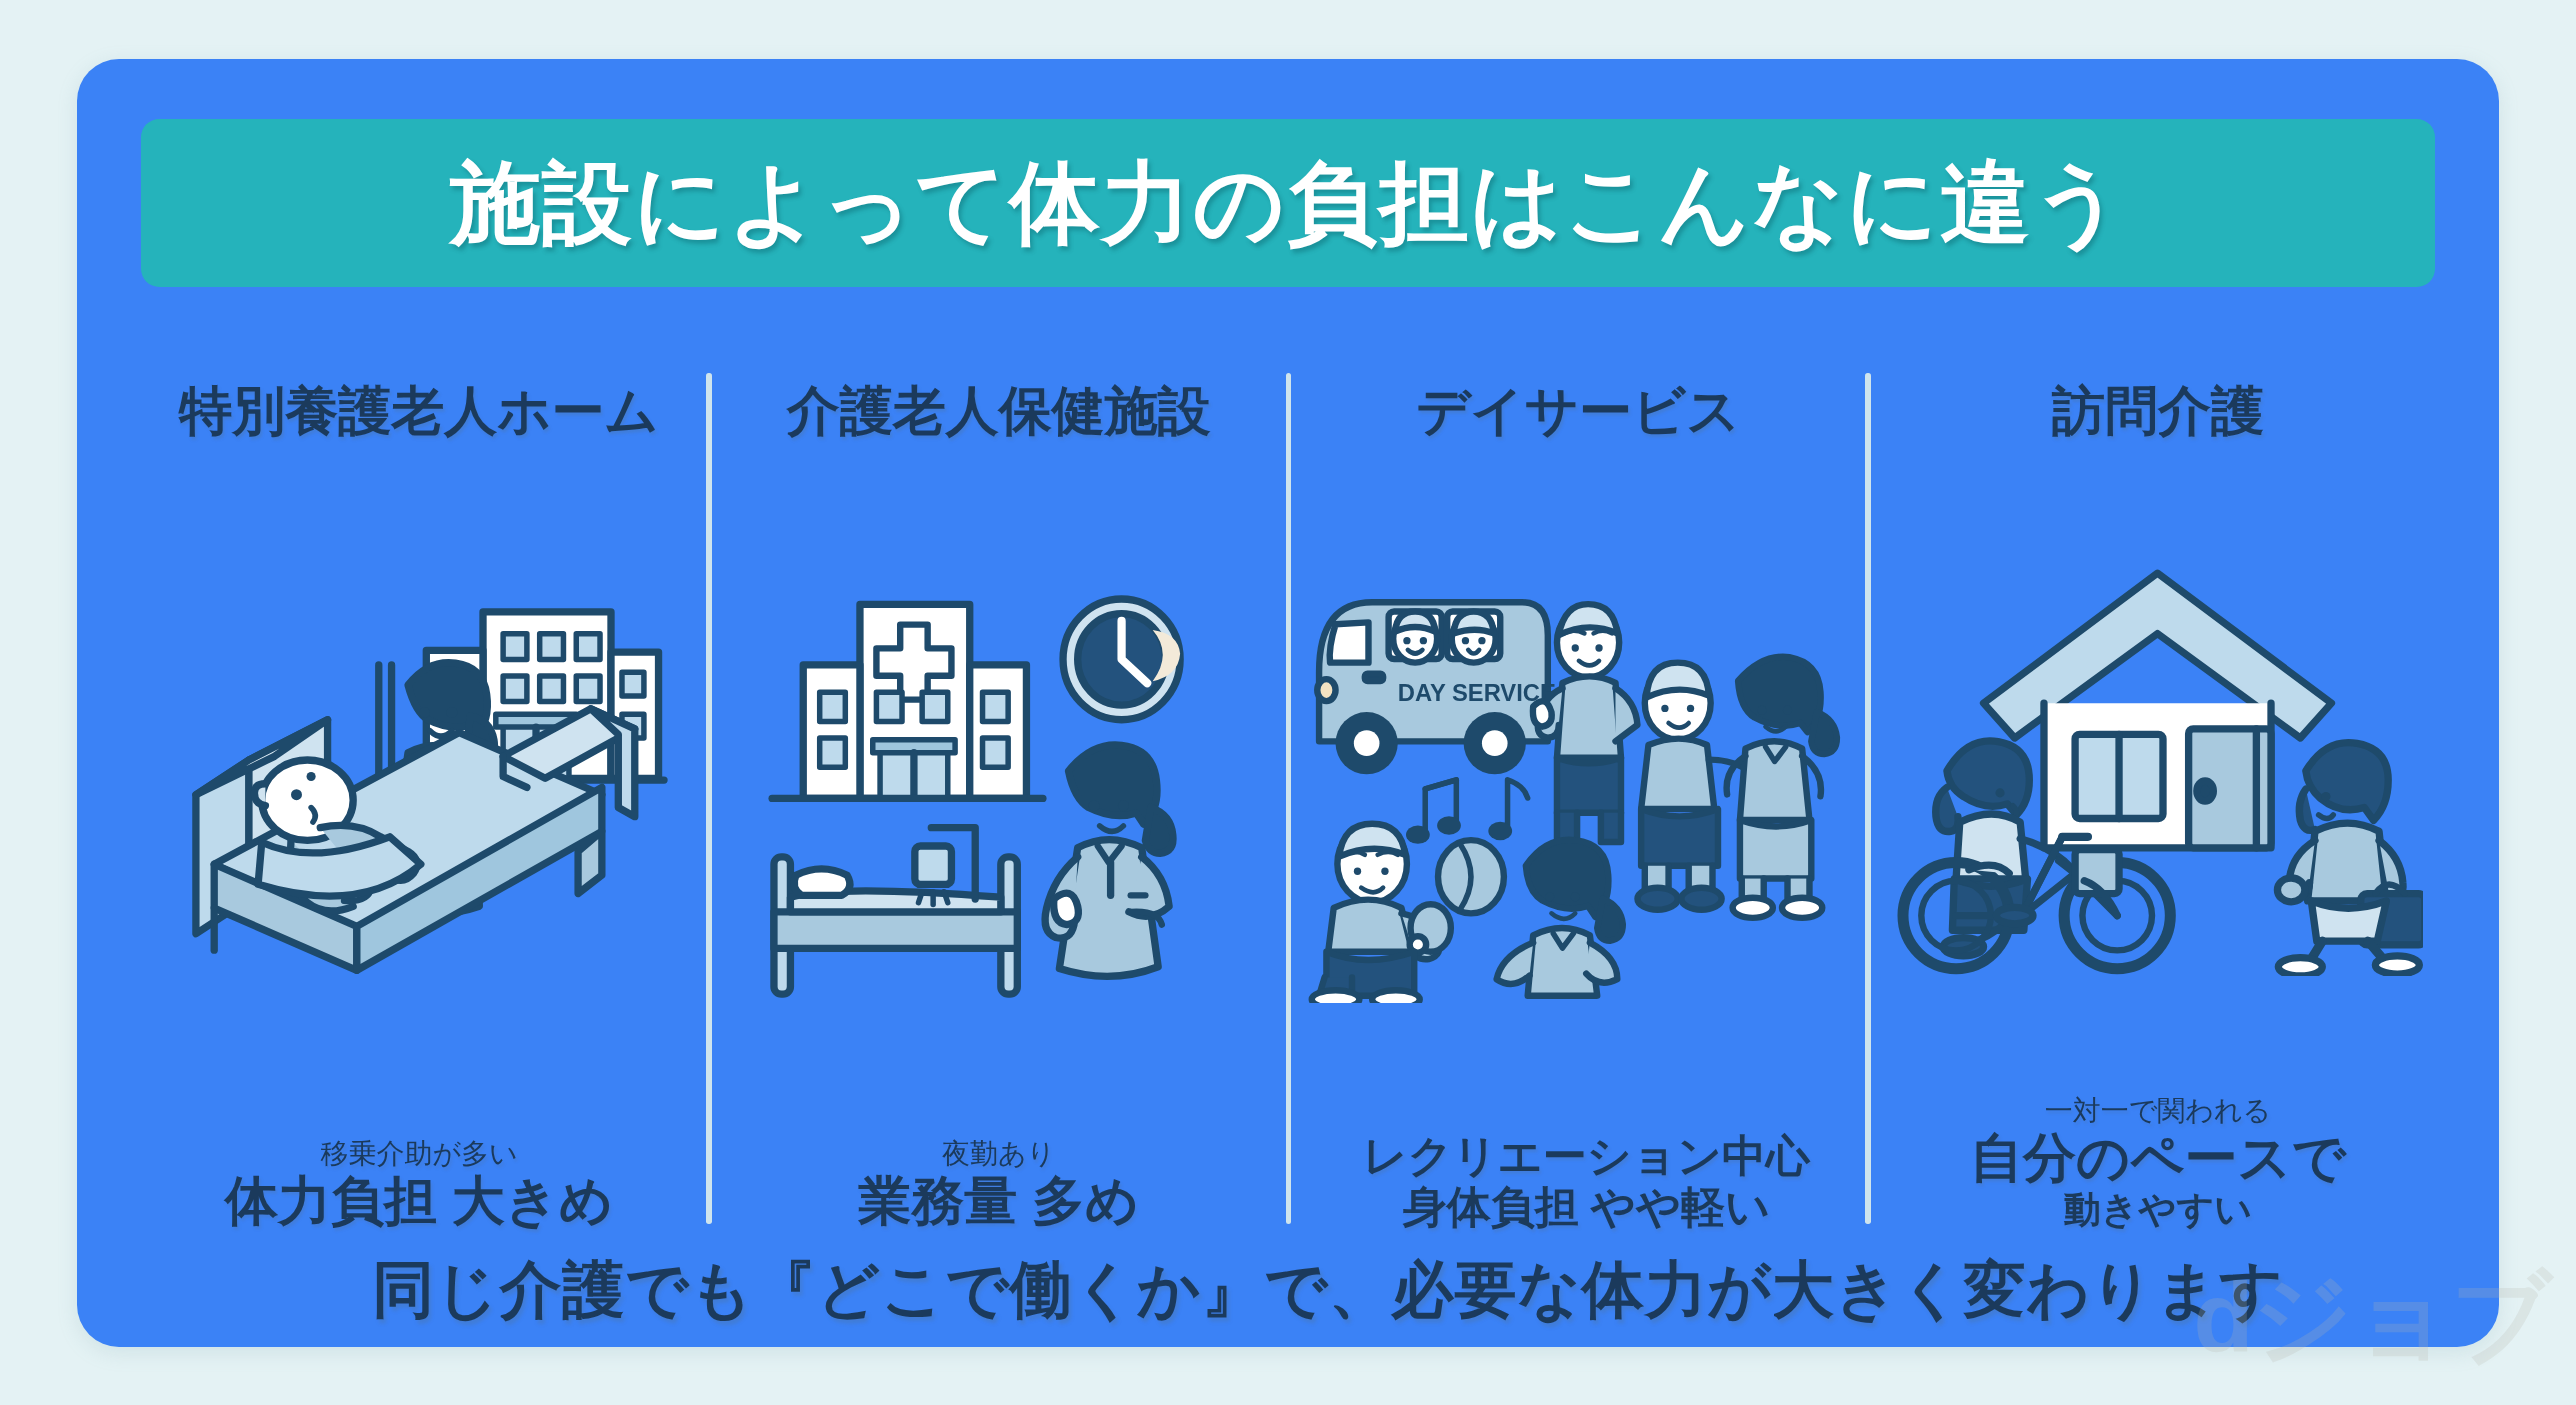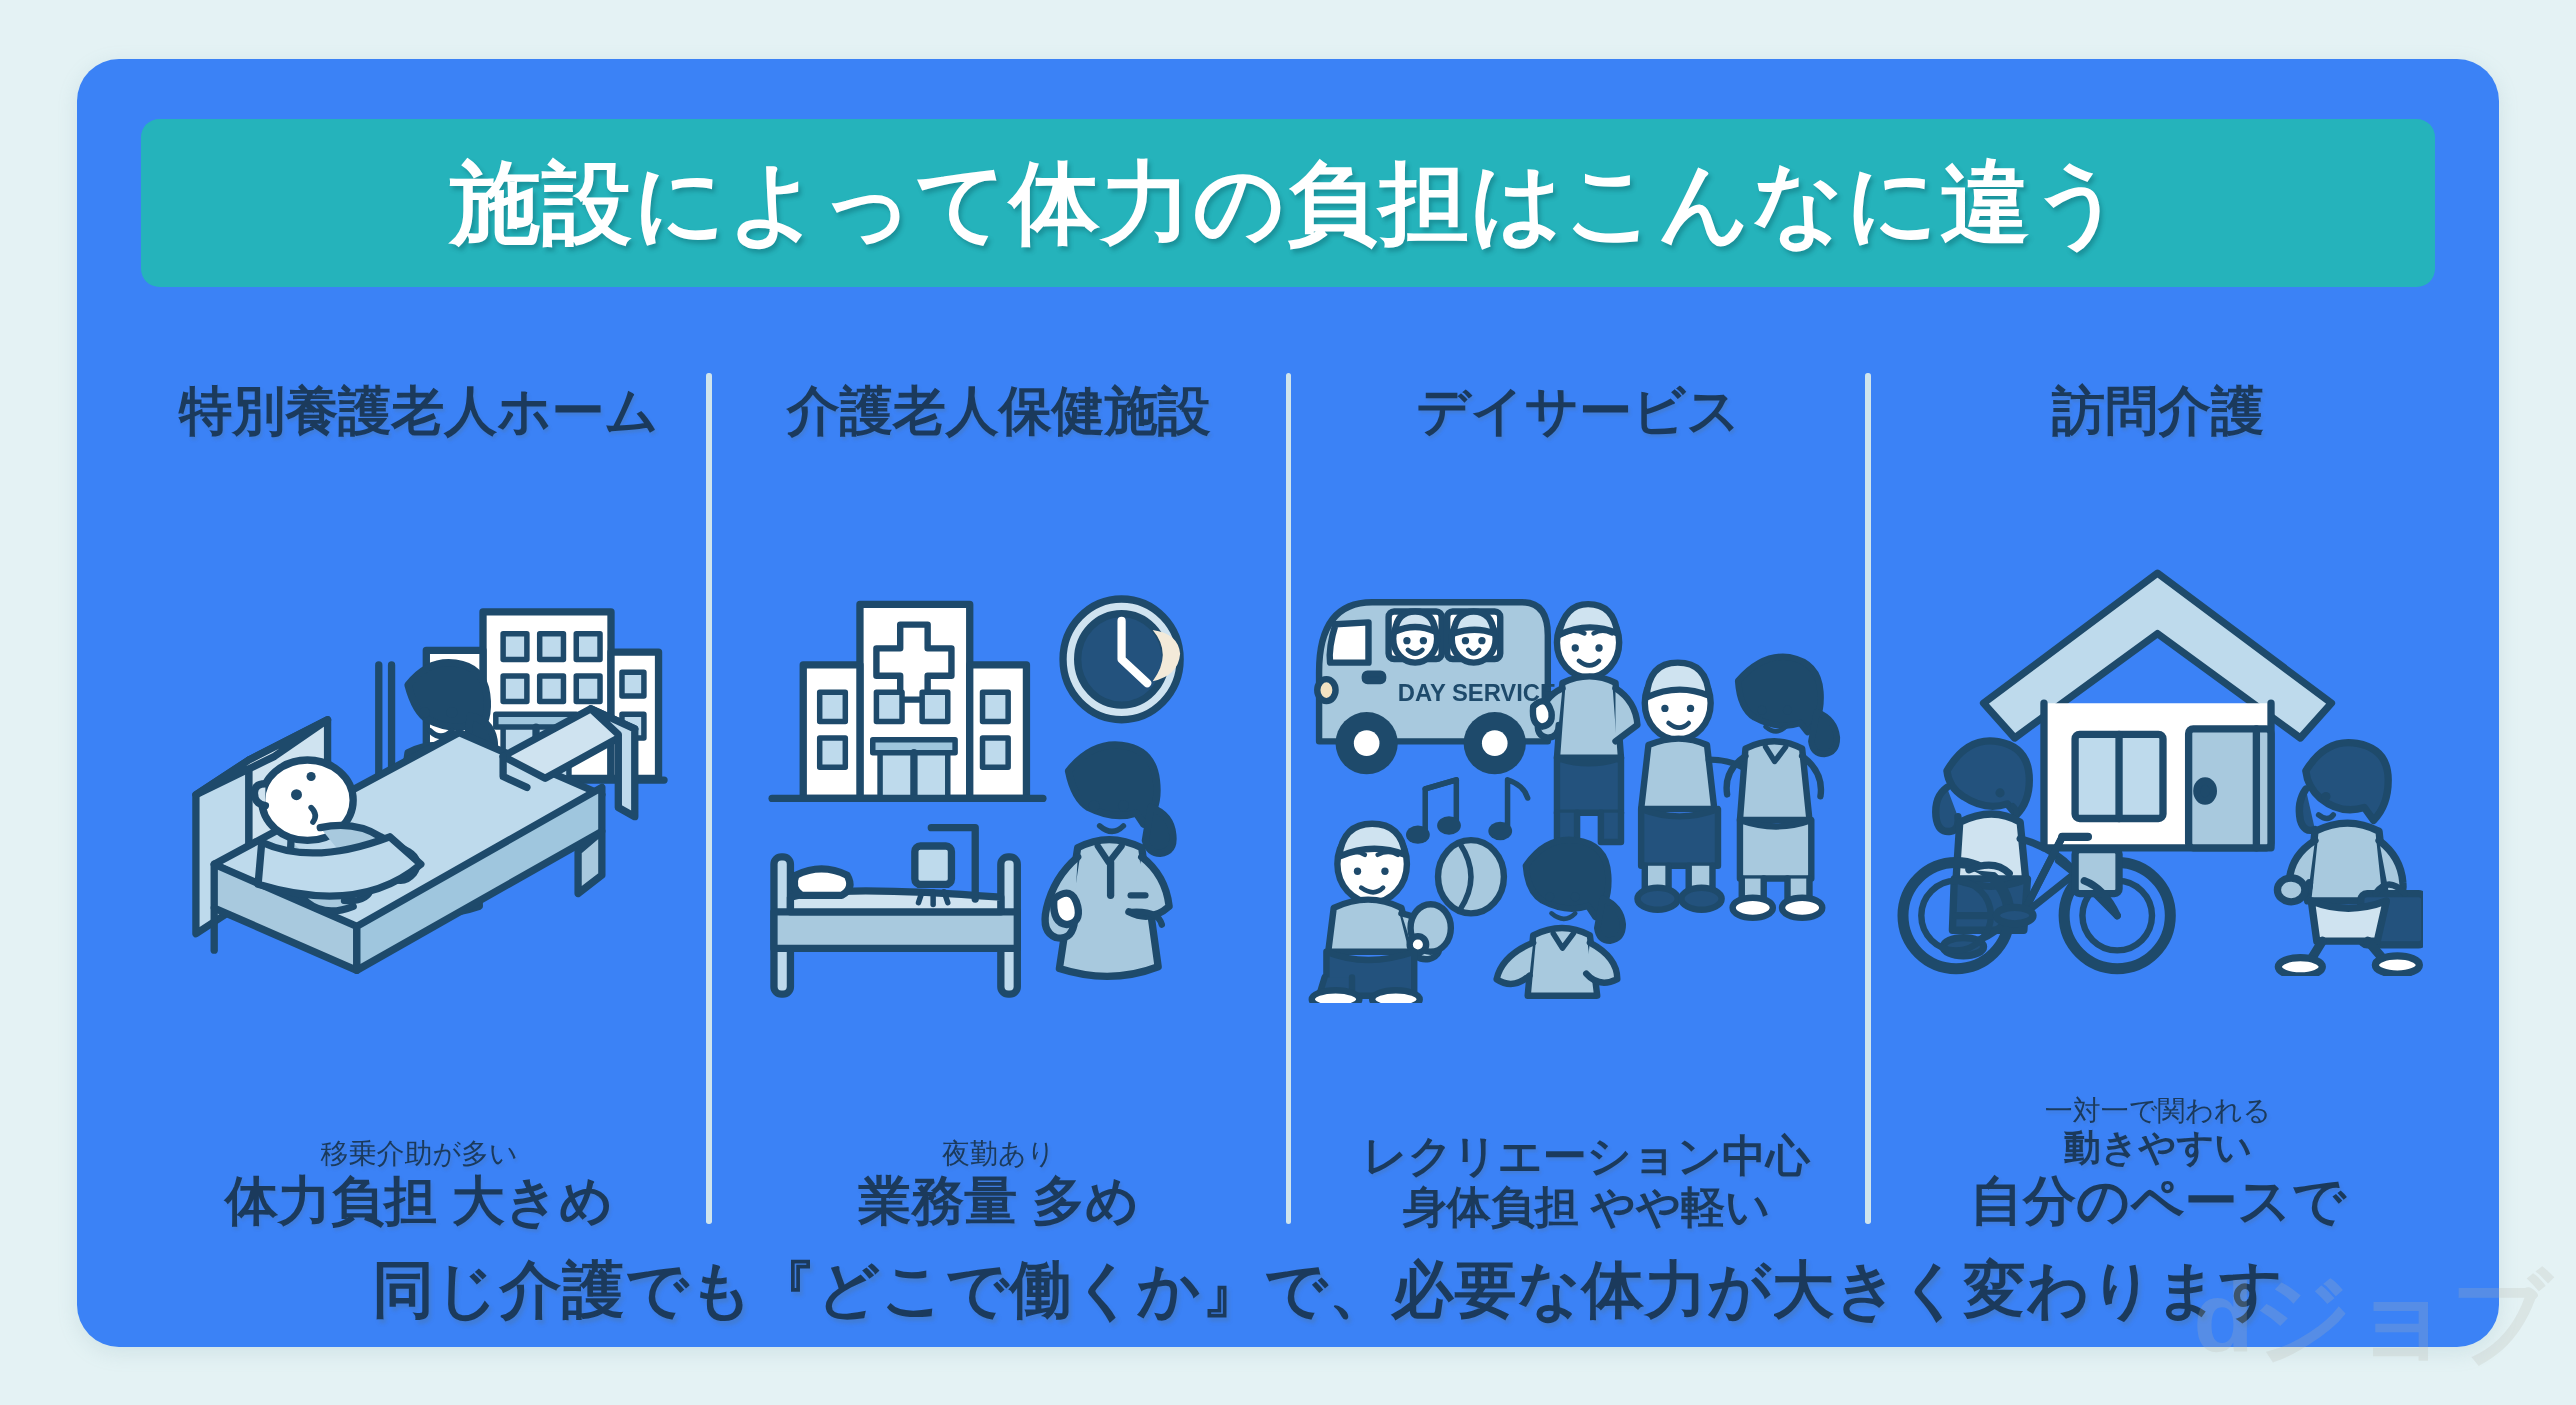--- a/index.html
+++ b/index.html
@@ -455,22 +455,22 @@
             <path d="M458 368 q40 16 82 0 l-10 44 l-66 0z" fill="#cfe3f0"></path>
             <path d="M470 412 l-16 26" stroke-width="10"></path>
             <path d="M520 412 l22 26" stroke-width="10"></path>
             <ellipse cx="446" cy="440" rx="24" ry="10" fill="#ffffff"></ellipse>
             <ellipse cx="552" cy="438" rx="24" ry="10" fill="#ffffff"></ellipse>
           </g>
         </svg>
       </div>
       <div class="caption">
         <span class="cap-line cap-sm">一対一で関われる</span>
+        <span class="cap-line cap-lg">自分のペースで</span>
         <span class="cap-line cap-xs">動きやすい</span>
-        <span class="cap-line cap-lg">自分のペースで</span>
       </div>
     </div>
 
   </div>
 
   <div id="footer">
     <span id="footer-text">同じ介護でも『どこで働くか』で、必要な体力が大きく変わります</span>
   </div>
 
 </div>

